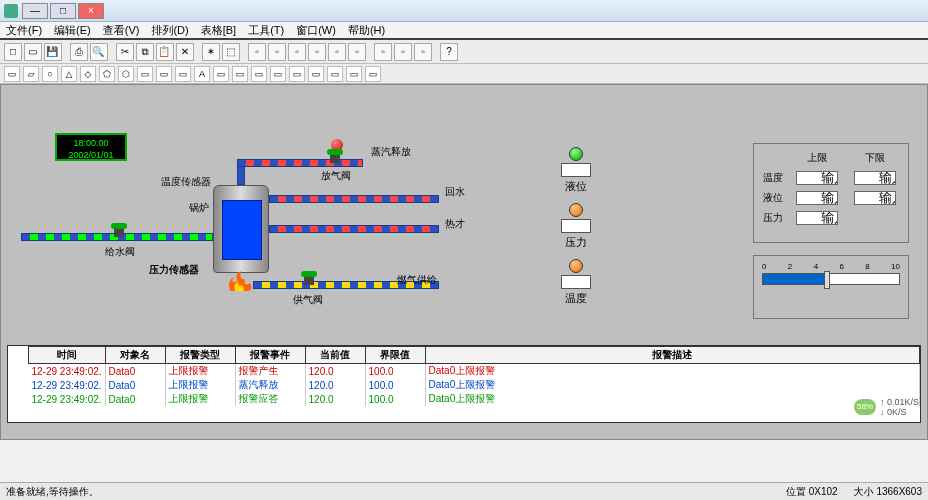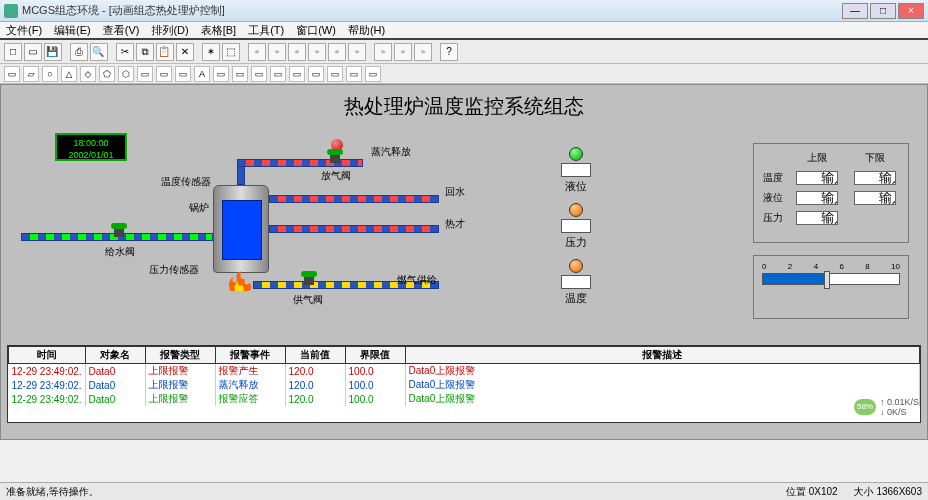--- a/index.html
+++ b/index.html
@@ -58,39 +58,38 @@
 .limits table { width: 100%; border-collapse: collapse; }
 .limits td { padding: 3px 2px; text-align: center; }
 .inp { width: 42px; height: 14px; background: #fff; border: 1px solid #666; font-size: 13px; cursor: text; padding-left: 24px; }
 
 .slider-box { position: absolute; top: 170px; right: 18px; width: 156px; height: 64px; border: 1px solid #777; padding: 6px 8px; }
 .ticks { display: flex; justify-content: space-between; font-size: 8px; }
 .track { height: 12px; background: #fff; border: 1px solid #555; margin-top: 2px; position: relative; }
 .track-fill { position: absolute; left: 0; top: 0; bottom: 0; width: 45%; background: #06c; }
 .thumb { position: absolute; left: 45%; top: -3px; width: 6px; height: 18px; background: #ddd; border: 1px solid #555; cursor: pointer; }
 
-.alarm-table { position: absolute; top: 260px; left: 6px; right: 6px; height: 78px; background: #fff; border: 1px solid #333; overflow: hidden; }
+.alarm-table { position: absolute; top: 260px; left: 6px; right: 6px; height: 78px; background: #fff; border: 1px solid #333; overflow: hidden; padding-left: 20px; }
 .alarm-table table { width: 100%; border-collapse: collapse; font-size: 10px; }
 .alarm-table th { border: 1px solid #333; background: #f4f4f4; padding: 1px 3px; font-weight: bold; }
 .alarm-table td { border-right: 1px solid #ccc; padding: 0 3px; white-space: nowrap; }
 .r-red td { color: #c00; }
 .r-blue td { color: #04c; }
 .r-green td { color: #090; }
 
 .statusbar { position: absolute; bottom: 0; left: 0; right: 0; height: 18px; background: #e8e8e8; border-top: 1px solid #aaa; display: flex; align-items: center; font-size: 10px; padding: 0 6px; gap: 16px; }
 .statusbar .sp { flex: 1; }
 .netbadge { position: absolute; bottom: 22px; right: 8px; font-size: 9px; color: #555; display: flex; align-items: center; gap: 4px; }
 .netbadge .dot { width: 22px; height: 16px; background: #8c6; border-radius: 10px; color: #fff; text-align: center; line-height: 16px; font-size: 8px; }
 </style>
 </head>
 <body>
 
 <div class="titlebar">
   <div class="icon"></div>
-  <div class="title">MCGS组态环境 - [动画组态热处理炉控制]</div>
   <div class="winbtns">
     <div class="winbtn min">—</div>
     <div class="winbtn max">□</div>
     <div class="winbtn close">×</div>
   </div>
 </div>
 
 <div class="menubar">
   <span>文件(F)</span>
   <span>编辑(E)</span>
@@ -150,40 +149,39 @@
   <div class="tbtn2">▭</div>
   <div class="tbtn2">▭</div>
   <div class="tbtn2">▭</div>
   <div class="tbtn2">▭</div>
   <div class="tbtn2">▭</div>
   <div class="tbtn2">▭</div>
 </div>
 
 <div class="canvas" style="height:356px;">
 
-  <div class="main-title">热处理炉温度监控系统组态</div>
 
   <div class="clock">
     <div>18:00:00</div>
     <div>2002/01/01</div>
   </div>
 
   <div class="pipe-h dash-g" style="top:148px;left:20px;width:192px;"></div>
   <div class="valve" style="top:138px;left:110px;">
       <div class="cap"></div>
       <div class="body"></div>
     </div>
   <div class="lbl" style="top:160px;left:104px;">给水阀</div>
 
   <div class="boiler">
       <div class="boiler-fill"></div>
     </div>
   <div class="lbl" style="top:116px;left:188px;">锅炉</div>
   <div class="lbl" style="top:90px;left:160px;">温度传感器</div>
-  <div class="lbl" style="top:178px;left:148px;">压力传感器</div>
+  <div class="lbl" style="top:178px;left:148px;font-weight:bold;">压力传感器</div>
 
   <div class="flame">
     <svg viewBox="0 0 30 20">
         <path d="M5 20 Q2 10 8 6 Q6 14 12 10 Q10 2 16 0 Q14 10 20 8 Q18 16 25 12 Q28 18 24 20 Z" fill="#f60"></path>
         <path d="M10 20 Q8 14 13 10 Q12 16 17 14 Q20 18 18 20 Z" fill="#fd0"></path>
       </svg>
   </div>
 
   <div class="pipe-v" style="top:74px;left:236px;height:26px;"></div>
   <div class="pipe-h dash-r" style="top:74px;left:236px;width:126px;"></div>

